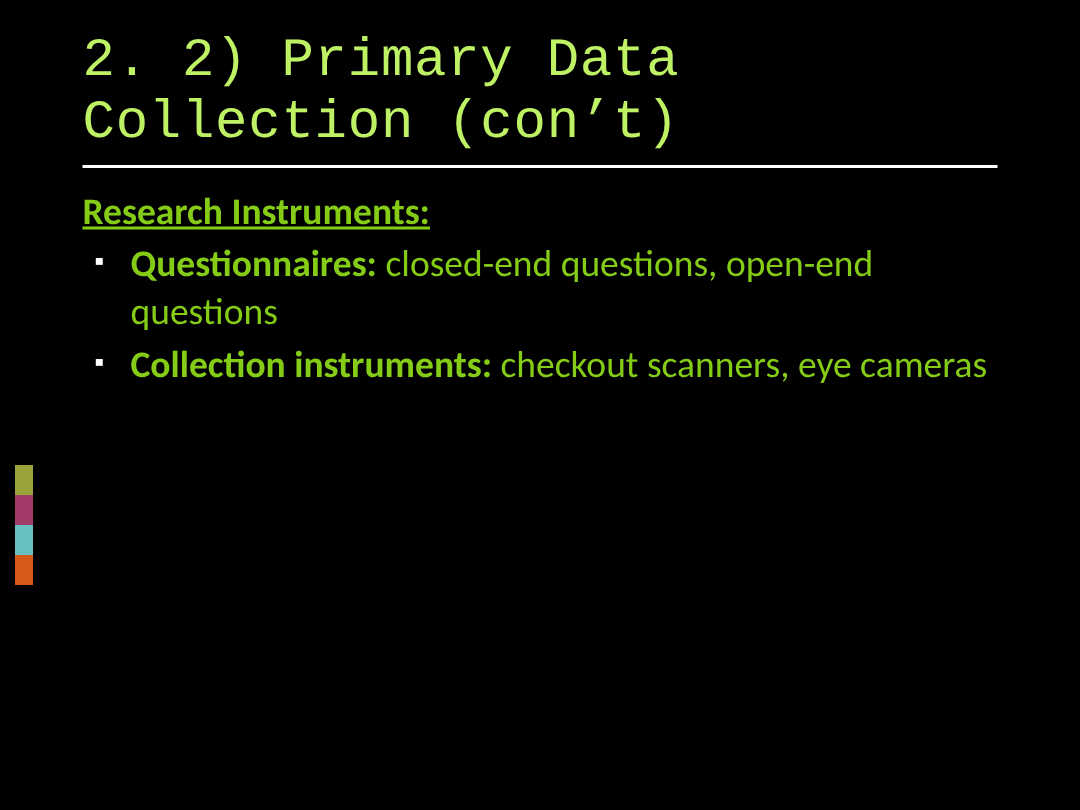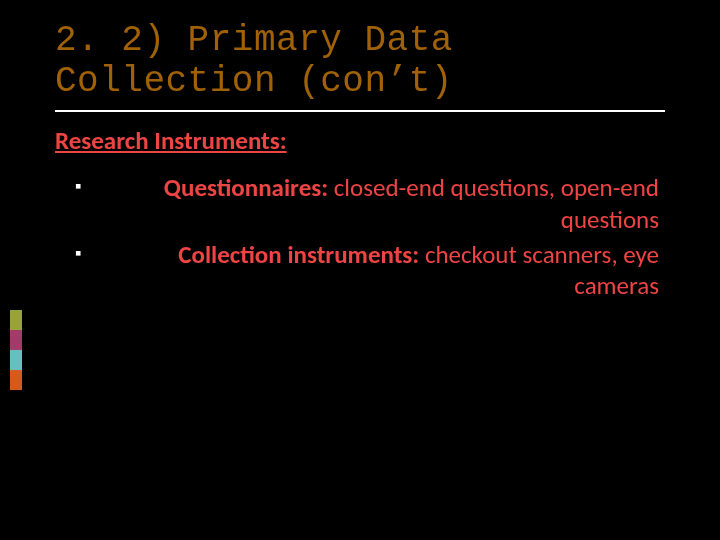--- a/index.html
+++ b/index.html
@@ -29,52 +29,51 @@
     display: block;
   }
   .heading {
     position: absolute;
     left: 55px;
     top: 20px;
     width: 630px;
     font-family: Consolas, "Courier New", monospace;
     font-size: 36px;
     line-height: 1.15;
-    color: #a16207;
+    color: #bef264;
     font-weight: 400;
     letter-spacing: 0.5px;
   }
   .underline {
     position: absolute;
     left: 55px;
     top: 110px;
     width: 610px;
     height: 2px;
     background: #fff;
   }
   .body {
     position: absolute;
     left: 55px;
     top: 125px;
     width: 620px;
-    color: #ef4444;
+    color: #84cc16;
     font-family: Calibri, "Segoe UI", Arial, sans-serif;
     font-size: 25px;
     line-height: 1.25;
   }
   .subhead {
     font-weight: 700;
     text-decoration: underline;
     margin-bottom: 4px;
   }
   .bullets {
     list-style: none;
     padding: 0;
-    margin: 16px;
-    text-align: right;
+    margin: 4px;
   }
   .bullets li {
     position: relative;
     padding-left: 28px;
     margin-bottom: 4px;
   }
   .bullets li::before {
     content: "\25AA";
     position: absolute;
     left: 4px;

